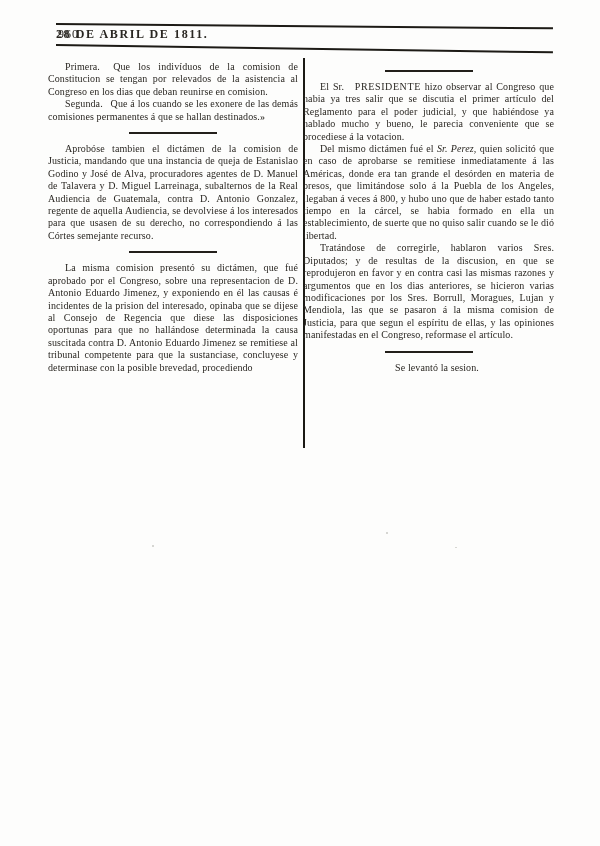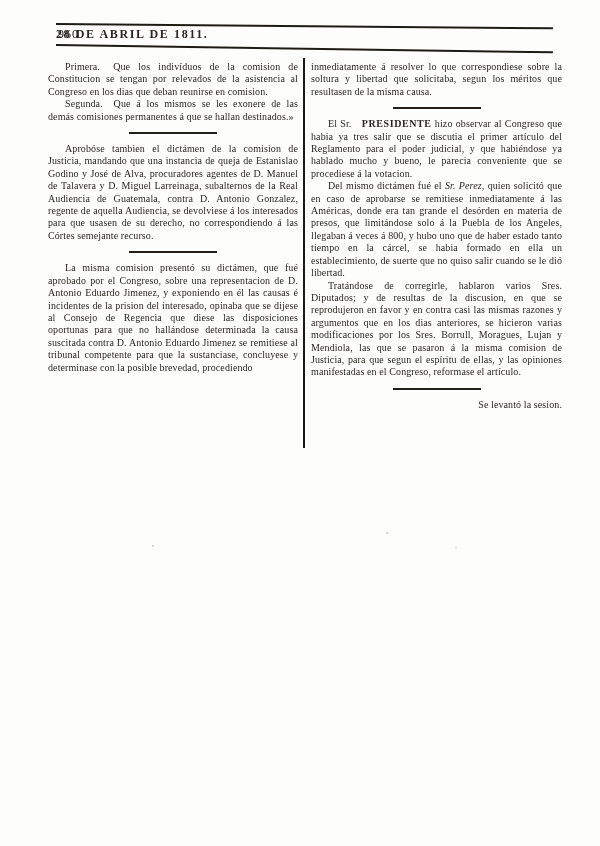--- a/index.html
+++ b/index.html
@@ -26,42 +26,42 @@
   }
   .date {
     position: absolute; left: 56px; width: 497px; top: 27px;
     text-align: left; font-weight: bold;
     font-size: 12px; letter-spacing: 1.6px;
   }
 
   
   .columns {
     position: absolute; top: 61px; left: 48px;
-    display: flex; gap: 13px;
+    display: flex; gap: 5px;
   }
   .col-left  { width: 250px; }
   .col-right { width: 251px; }
   .colrule {
     position: absolute; left: 303px; top: 58px;
     width: 2px; height: 390px; background: #1b1914;
   }
 
   .para {
     margin: 0;
     font-size: 10px; line-height: 12.4px;
     text-align: justify; text-indent: 17px;
     letter-spacing: 0.1px;
   }
   .noindent { text-indent: 0; }
-  .speaker { font-weight: bold; letter-spacing: 0.6px; padding-left: 7px; }
+  .speaker { font-weight: normal; letter-spacing: 0.6px; padding-left: 7px; }
   .sep {
     width: 88px; height: 2px; background: #221f1a;
     margin: 9px auto;
   }
-  .closing { margin-top: 4px; text-align: right; }
+  .closing { margin-top: 4px; text-align: center; }
 
   
   .speck { position: absolute; background: #c9c9c4; border-radius: 50%; }
   .speck-1 { left: 386px; top: 532px; width: 2px; height: 2px; }
   .speck-2 { left: 455px; top: 547px; width: 2px; height: 1px; }
   .speck-3 { left: 152px; top: 545px; width: 2px; height: 2px; }
 </style>
 </head>
 <body>
 
@@ -73,29 +73,28 @@
   <span class="date">28 DE ABRIL DE 1811.</span>
 
   <div class="rule rule-bottom"></div>
 
   <div class="colrule"></div>
 
   <div class="columns">
 
     <div class="col-left">
       <p class="para">Primera.  Que los indivíduos de la comision de Constitucion se tengan por relevados de la asistencia al Congreso en los dias que deban reunirse en comision.</p>
-      <p class="para">Segunda.  Que á los mismos se les exonere de las demás comisiones permanentes á que se hallan destinados.»</p>
+      <p class="para">Segunda.  Que á los cuando se les exonere de las demás comisiones permanentes á que se hallan destinados.»</p>
       <div class="sep"></div>
       <p class="para">Aprobóse tambien el dictámen de la comision de Justicia, mandando que una instancia de queja de Estanislao Godino y José de Alva, procuradores agentes de D. Manuel de Talavera y D. Miguel Larreinaga, subalternos de la Real Audiencia de Guatemala, contra D. Antonio Gonzalez, regente de aquella Audiencia, se devolviese á los interesados para que usasen de su derecho, no correspondiendo á las Córtes semejante recurso.</p>
       <div class="sep"></div>
       <p class="para">La misma comision presentó su dictámen, que fué aprobado por el Congreso, sobre una representacion de D. Antonio Eduardo Jimenez, y exponiendo en él las causas é incidentes de la prision del interesado, opinaba que se dijese al Consejo de Regencia que diese las disposiciones oportunas para que no hallándose determinada la causa suscitada contra D. Antonio Eduardo Jimenez se remitiese al tribunal competente para que la sustanciase, concluyese y determinase con la posible brevedad, procediendo</p>
     </div>
 
     <div class="col-right">
-      <p class="para noindent">inmediatamente á resolver lo que correspondiese sobre la soltura y libertad que solicitaba, segun los méritos que resultasen de la misma causa.</p>
       <div class="sep"></div>
       <p class="para"><span>El Sr. </span><span class="speaker">PRESIDENTE</span><span> hizo observar al Congreso que habia ya tres salir que se discutia el primer artículo del Reglamento para el poder judicial, y que habiéndose ya hablado mucho y bueno, le parecia conveniente que se procediese á la votacion.</span></p>
       <p class="para"><span>Del mismo dictámen fué el </span><i>Sr. Perez</i><span>, quien solicitó que en caso de aprobarse se remitiese inmediatamente á las Américas, donde era tan grande el desórden en materia de presos, que limitándose solo á la Puebla de los Angeles, llegaban á veces á 800, y hubo uno que de haber estado tanto tiempo en la cárcel, se habia formado en ella un establecimiento, de suerte que no quiso salir cuando se le dió libertad.</span></p>
       <p class="para">Tratándose de corregirle, hablaron varios Sres. Diputados; y de resultas de la discusion, en que se reprodujeron en favor y en contra casi las mismas razones y argumentos que en los dias anteriores, se hicieron varias modificaciones por los Sres. Borrull, Moragues, Lujan y Mendiola, las que se pasaron á la misma comision de Justicia, para que segun el espíritu de ellas, y las opiniones manifestadas en el Congreso, reformase el artículo.</p>
       <div class="sep"></div>
       <p class="para closing">Se levantó la sesion.</p>
     </div>
 
   </div>
 

